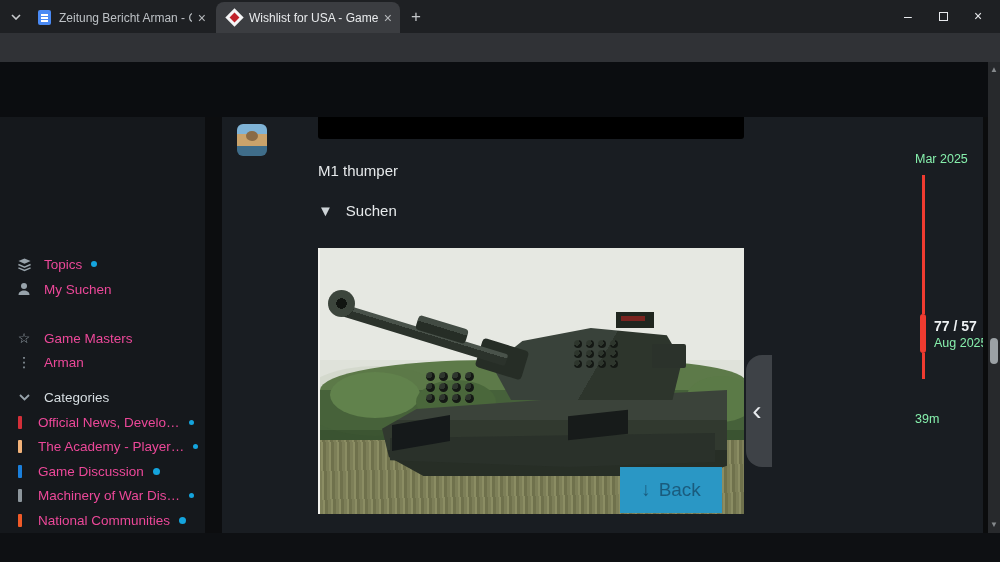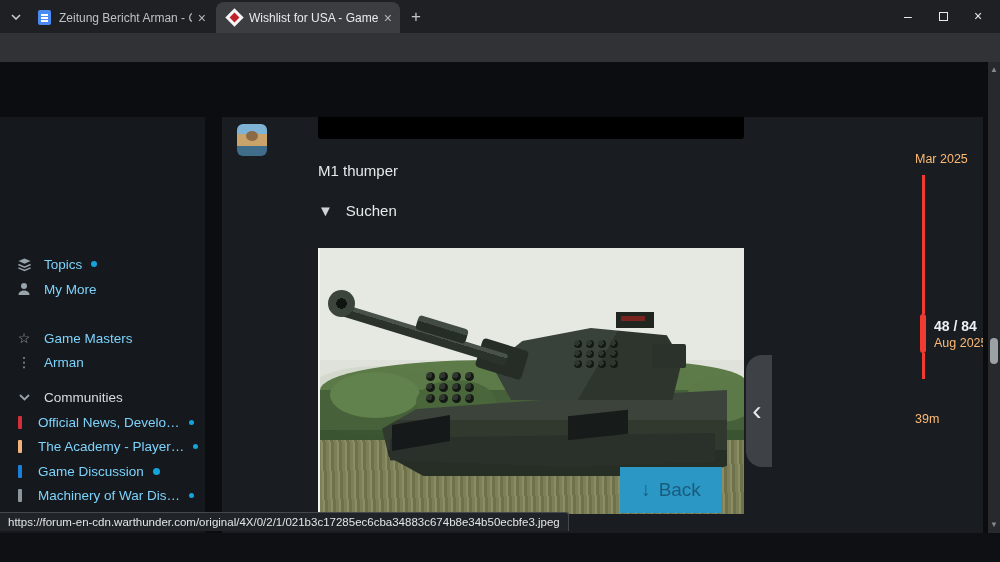--- a/index.html
+++ b/index.html
@@ -54,21 +54,21 @@
      color:#fff; font-size:15px; font-weight:bold; letter-spacing:1px; display:flex; align-items:center; justify-content:center; border-radius:2px; }
   .hicon { top:80px; width:24px; height:24px; display:flex; align-items:center; justify-content:center; color:#5e6e7a; font-size:20px; }
   #havatar { left:948px; top:77px; width:28px; height:28px; border-radius:3px;
      background:linear-gradient(180deg,#9ab0a0 0 30%,#c0a57e 30% 55%,#70704f 55% 100%); position:absolute; }
   #havatar::after { content:""; position:absolute; left:9px; top:4px; width:10px; height:9px; border-radius:50%; background:#caa277; }
 
   
   #sidebar { left:0; top:117px; width:205px; height:416px; background:#15181c; }
   .sitem { left:0; display:flex; align-items:center; height:22px; width:205px; }
   .sitem .sic { width:16px; margin-left:16px; color:#98a3ab; display:flex; justify-content:center; }
-  .sitem .slabel { margin-left:12px; font-size:13.5px; color:#7dd3fc; white-space:nowrap; }
+  .sitem .slabel { margin-left:12px; font-size:13.5px; color:#ec4899; white-space:nowrap; }
   .dot { border-radius:50%; background:#14a4dd; margin-left:9px; flex:none; }
   .dot[data-dot="small"]{ width:5px; height:5px; }
   .dot[data-dot="medium"]{ width:6px; height:6px; }
   .dot[data-dot="large"]{ width:7px; height:7px; }
   .catbar { width:4px; height:13px; border-radius:1px; margin-left:18px; flex:none; }
   .citem .slabel { margin-left:16px; }
   #gapstrip { left:205px; top:117px; width:17px; height:416px; background:#0c0d0f; }
 
   
   #main { left:222px; top:117px; width:761px; height:416px; background:#191d22; }
@@ -116,21 +116,21 @@
   #navtab { left:746px; top:355px; width:26px; height:112px; background:#3e4247; border-radius:16px 0 0 16px; display:flex; align-items:center; justify-content:center; }
   #navtab .chev { color:#e8ebee; font-size:28px; line-height:28px; margin-right:4px; }
   #backbtn { left:620px; top:467px; width:102px; height:46px; background:#2a97c5; display:flex; align-items:center; justify-content:center; gap:8px; color:rgba(12,42,66,0.55); font-size:19px; z-index:1; }
   #caption { left:285px; top:484px; width:486px; height:30px; background:rgba(218,224,229,0.9); display:flex; align-items:center; z-index:2; }
   #caption .picic { margin-left:10px; }
   #caption .fname { margin-left:8px; font-size:13.5px; color:#25282c; }
   #caption .fmeta { margin-left:14px; font-size:13.5px; color:#555e66; }
   #caption .expand { margin-left:auto; margin-right:12px; color:#2a2f34; }
 
   
-  .tl-label { font-size:12.5px; color:#fdba74; position:absolute; }
+  .tl-label { font-size:12.5px; color:#86efac; position:absolute; }
   #tl-line1 { left:922px; top:175px; width:2.5px; height:139px; background:#f03b30; }
   #tl-handle { left:920px; top:314px; width:6px; height:39px; background:#f03b30; border-radius:3px; }
   #tl-pos { left:934px; top:318px; font-size:14px; font-weight:bold; color:#eef1f3; }
   #tl-line2 { left:922px; top:353px; width:2.5px; height:26px; background:#f03b30; }
 
   
   #edgestrip { left:983px; top:117px; width:5px; height:416px; background:#0b0c0d; }
   #scrollbar { left:988px; top:62px; width:12px; height:471px; background:#27292c; }
   #scrollthumb { left:990px; top:338px; width:8px; height:26px; background:#9ba1a5; border-radius:4px; }
   .scrollarrow { left:990px; width:8px; height:8px; color:#85898c; font-size:8px; line-height:8px; text-align:center; position:absolute; }
@@ -281,40 +281,40 @@
       <span class="slabel">Topics</span>
       <span class="dot" data-dot="medium"></span>
     </div>
     <div class="abs sitem" style="top:161px">
       <span class="sic">
           <svg width="14" height="14" viewBox="0 0 14 14">
             <circle cx="7" cy="4" r="3" fill="#98a3ab"></circle>
             <path d="M1.5 13c0-3 2.5-4.5 5.5-4.5S12.5 10 12.5 13z" fill="#98a3ab"></path>
           </svg>
         </span>
-      <span class="slabel">My More</span>
+      <span class="slabel">My Suchen</span>
 
     </div>
     <div class="abs sitem" style="top:210px">
       <span class="sic" style="font-size:14px">☆</span>
       <span class="slabel">Game Masters</span>
 
     </div>
     <div class="abs sitem" style="top:234px">
       <span class="sic" style="font-size:14px">⋮</span>
       <span class="slabel">Arman</span>
 
     </div>
     <div class="abs sitem" style="top:269px">
       <span class="sic">
           <svg width="11" height="7" viewBox="0 0 11 7">
             <polyline points="1,1 5.5,5.5 10,1" fill="none" stroke="#98a3ab" stroke-width="1.8"></polyline>
           </svg>
         </span>
-      <span class="slabel" style="color:#d6dde1">Communities</span>
+      <span class="slabel" style="color:#d6dde1">Categories</span>
     </div>
 
     <div class="abs sitem citem" style="top:318px">
       <span class="catbar" style="background: rgb(242, 178, 121);"></span>
       <span class="slabel">The Academy - Player…</span>
       <span class="dot" data-dot="small"></span>
     </div>
     <div class="abs sitem citem" style="top:294px">
       <span class="catbar" style="background: rgb(211, 47, 57);"></span>
       <span class="slabel">Official News, Develo…</span>
@@ -412,34 +412,31 @@
   </div>
 
 
   <div class="abs" id="navtab">
     <span class="chev">‹</span>
   </div>
 
   <div class="abs tl-label" style="left:915px;top:152px">Mar 2025</div>
   <div class="abs" id="tl-line1"></div>
   <div class="abs" id="tl-handle"></div>
-  <div class="abs" id="tl-pos">48 / 84</div>
+  <div class="abs" id="tl-pos">77 / 57</div>
   <div class="abs tl-label" style="left:934px;top:336px">Aug 2025</div>
   <div class="abs" id="tl-line2"></div>
   <div class="abs tl-label" style="left:915px;top:412px">39m</div>
 
   <div class="abs" id="edgestrip"></div>
   <div class="abs" id="scrollbar"></div>
   <div class="abs scrollarrow" style="top:66px">▲</div>
   <div class="abs" id="scrollthumb"></div>
   <div class="abs scrollarrow" style="top:521px">▼</div>
 
-  <div class="abs" id="statusbar">
-    <span>https://forum-en-cdn.warthunder.com/original/4X/0/2/1/021b3c17285ec6cba34883c674b8e34b50ecbfe3.jpeg</span>
-  </div>
 
   <div class="abs" id="taskbar"></div>
   <div class="abs" id="startbtn">
     <span class="winlogo">
         <i></i>
         <i></i>
         <i></i>
         <i></i>
       </span>
   </div>

